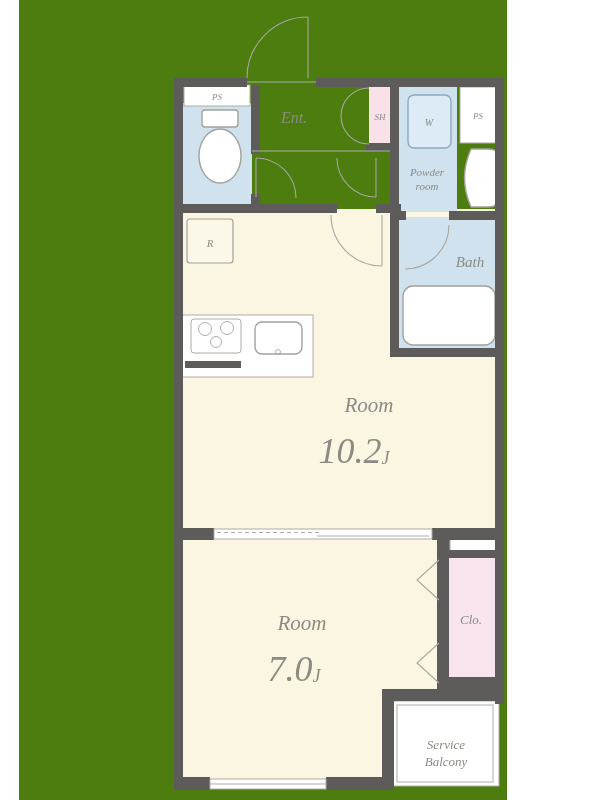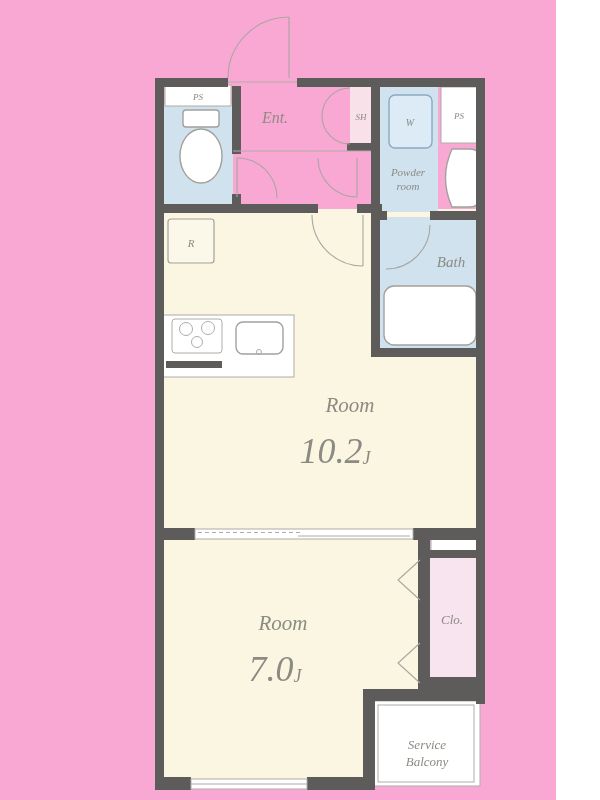--- a/index.html
+++ b/index.html
@@ -1,16 +1,16 @@
 <!DOCTYPE html>
 <html style="--wall: #5d5c5a; --room-cream: #faf6e1; --wet-blue: #cfe2ee; --pink: #f8e1e9; --closet-pink: #f7e4ee; --washer-fill: #dcebf5; --washer-stroke: #8aa9c4; --label-text: #8b8b84; --fixture-stroke: #a3a19c; --thin-stroke: #aeaca7; --door-stroke: #a8a6a1;"><head>
 <meta charset="utf-8">
 <style>
   html,body{margin:0;padding:0;background:#fff;}
-  .stage{position:relative;width:556px;height:800px;background:#f9a8d4;overflow:hidden;}
+  .stage{position:relative;width:488px;height:800px;background:#4d7c0f;overflow:hidden;margin-left:19px;}
   svg{position:absolute;top:0;left:0;}
   .wall{fill:var(--wall,#5d5c5a);}
   .cream{fill:var(--room-cream,#faf6e1);}
   .blue{fill:var(--wet-blue,#cfe2ee);}
   .pink{fill:var(--pink,#f8e1e9);}
   .pink2{fill:var(--closet-pink,#f7e4ee);}
   .whitebox{fill:#ffffff;stroke:var(--thin-stroke,#aeaca7);stroke-width:1;}
   .fixture{fill:#ffffff;stroke:var(--fixture-stroke,#a3a19c);stroke-width:1.4;}
   .thin{fill:none;stroke:var(--thin-stroke,#aeaca7);stroke-width:1;}
   .arc{fill:none;stroke:var(--door-stroke,#a8a6a1);stroke-width:1.1;}

